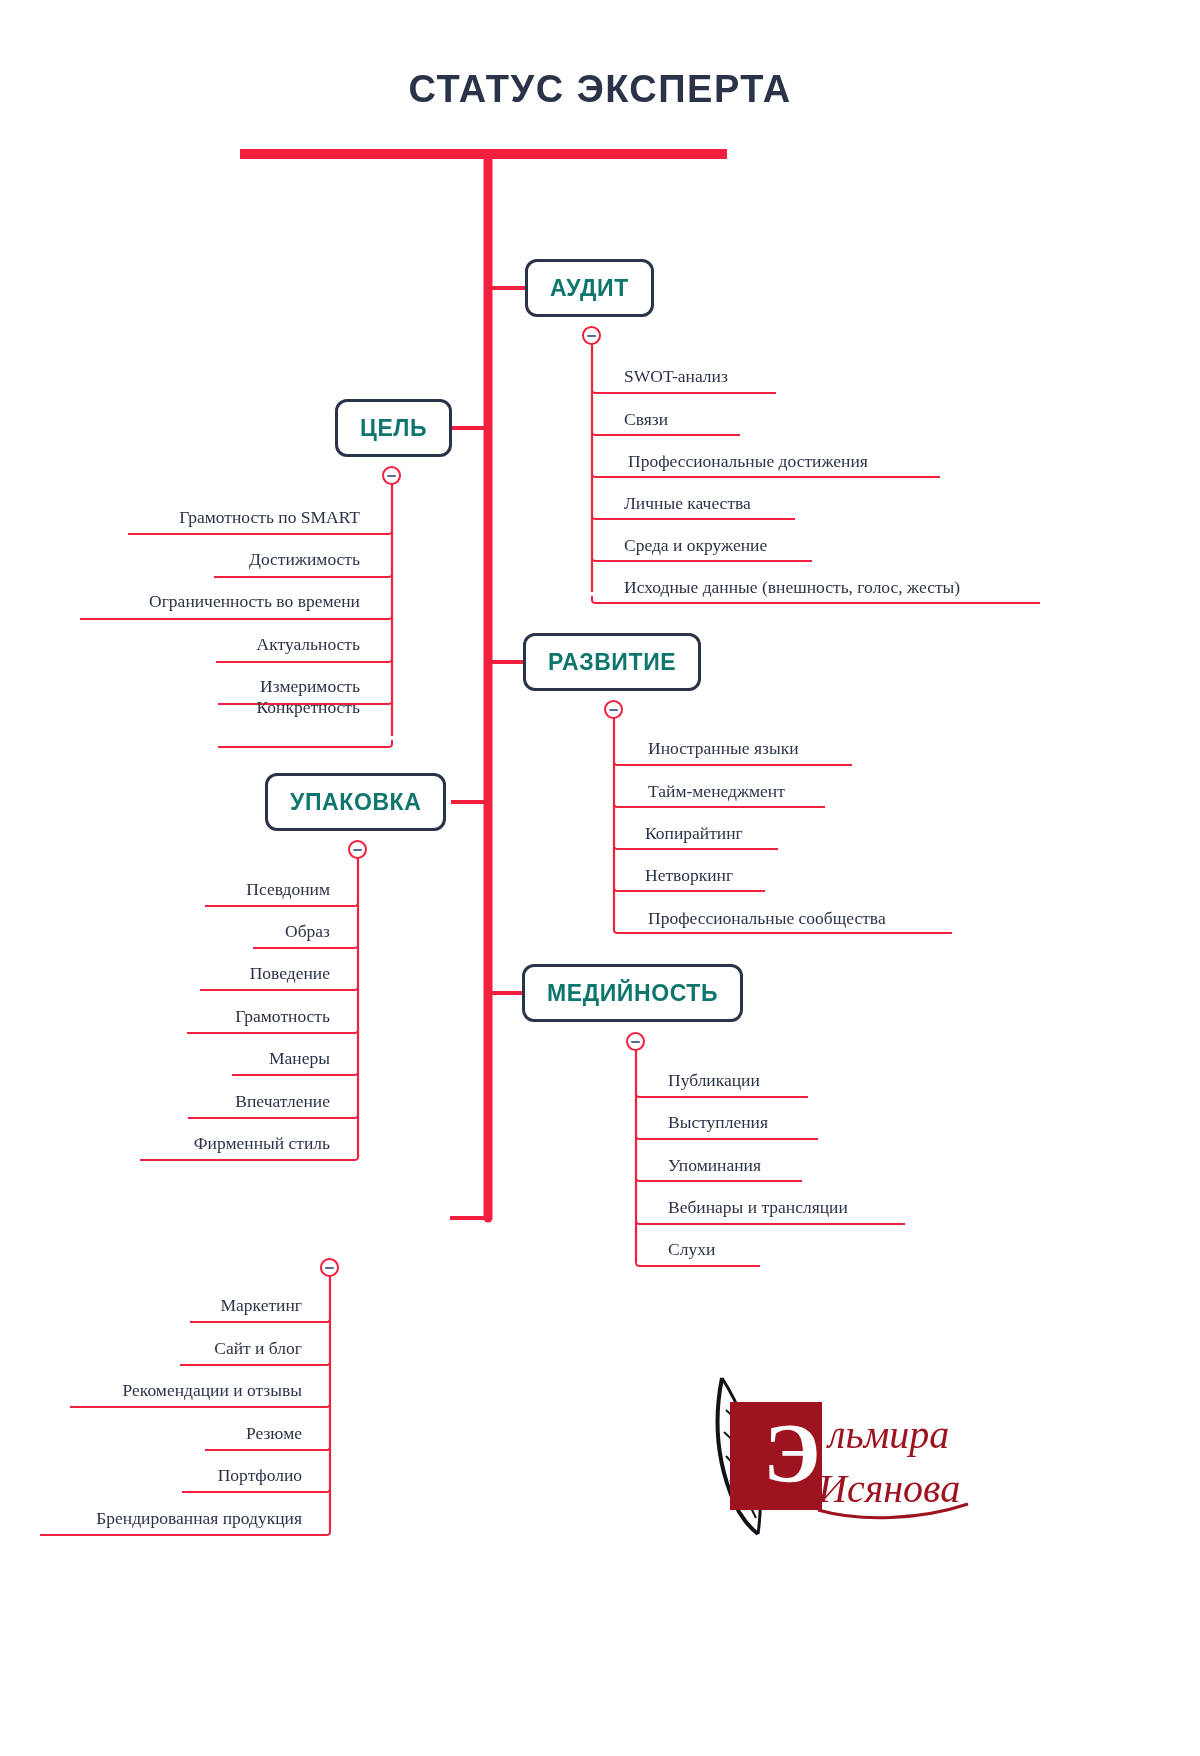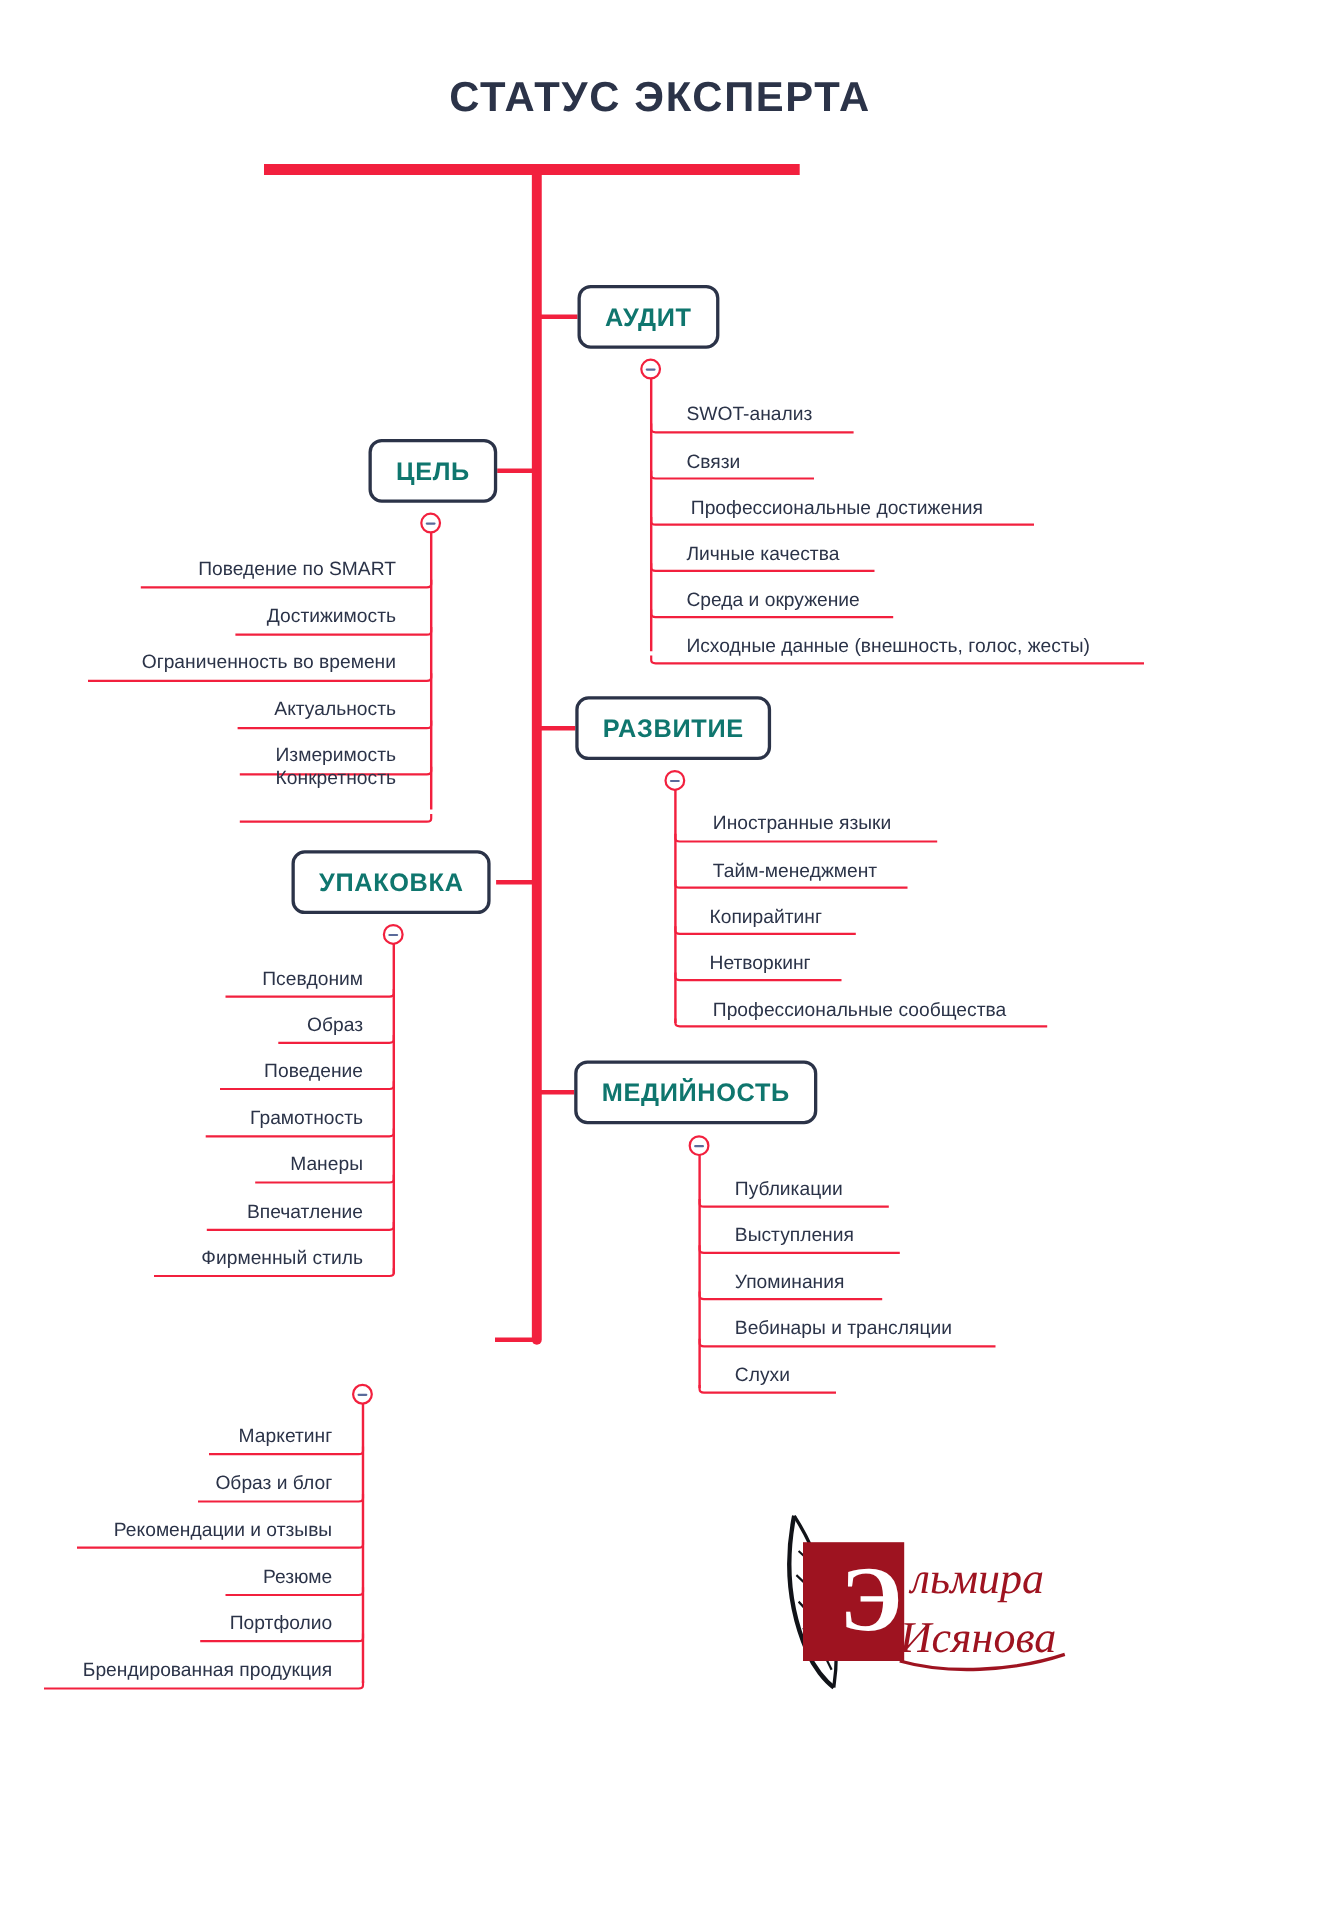--- a/index.html
+++ b/index.html
@@ -75,21 +75,21 @@
     border-radius: 1px;
   }
 
   
   .leaf {
     position: absolute;
     font-size: 17.5px;
     color: #2b3348;
     white-space: nowrap;
     z-index: 4;
-    font-family: Liberation Sans, sans-serif;
+    font-family: Liberation Serif, serif;
     line-height: 1;
   }
   .leaf.right { text-align: left; }
   .leaf.left  { text-align: right; }
 
   
   #logo {
     position: absolute;
     left: 700px;
     top: 1370px;
@@ -198,21 +198,21 @@
 
   <div class="toggle" style="left:320px; top:1258px;"></div>
 
   <div class="leaf right" style="left:624px; top:368px;">SWOT-анализ</div>
   <div class="leaf right" style="left:624px; top:411px;">Связи</div>
   <div class="leaf right" style="left:628px; top:453px;">Профессиональные достижения</div>
   <div class="leaf right" style="left:624px; top:495px;">Личные качества</div>
   <div class="leaf right" style="left:624px; top:537px;">Среда и окружение</div>
   <div class="leaf right" style="left:624px; top:579px;">Исходные данные (внешность, голос, жесты)</div>
 
-  <div class="leaf left" style="right:840px; top:509px;">Поведение по  SMART</div>
+  <div class="leaf left" style="right:840px; top:509px;">Грамотность по  SMART</div>
   <div class="leaf left" style="right:840px; top:551px;">Достижимость</div>
   <div class="leaf left" style="right:840px; top:593px;">Ограниченность во времени</div>
   <div class="leaf left" style="right:840px; top:636px;">Актуальность</div>
   <div class="leaf left" style="right:840px; top:678px;">Измеримость</div>
   <div class="leaf left" style="right:840px; top:699px;">Конкретность</div>
 
   <div class="leaf right" style="left:648px; top:740px;">Иностранные языки</div>
   <div class="leaf right" style="left:648px; top:783px;">Тайм-менеджмент</div>
   <div class="leaf right" style="left:645px; top:825px;">Копирайтинг</div>
   <div class="leaf right" style="left:645px; top:867px;">Нетворкинг</div>
@@ -226,21 +226,21 @@
   <div class="leaf left" style="right:870px; top:1093px;">Впечатление</div>
   <div class="leaf left" style="right:870px; top:1135px;">Фирменный стиль</div>
 
   <div class="leaf right" style="left:668px; top:1072px;">Публикации</div>
   <div class="leaf right" style="left:668px; top:1114px;">Выступления</div>
   <div class="leaf right" style="left:668px; top:1157px;">Упоминания</div>
   <div class="leaf right" style="left:668px; top:1199px;">Вебинары и трансляции</div>
   <div class="leaf right" style="left:668px; top:1241px;">Слухи</div>
 
   <div class="leaf left" style="right:898px; top:1297px;">Маркетинг</div>
-  <div class="leaf left" style="right:898px; top:1340px;">Образ и блог</div>
+  <div class="leaf left" style="right:898px; top:1340px;">Сайт и блог</div>
   <div class="leaf left" style="right:898px; top:1382px;">Рекомендации и отзывы</div>
   <div class="leaf left" style="right:898px; top:1425px;">Резюме</div>
   <div class="leaf left" style="right:898px; top:1467px;">Портфолио</div>
   <div class="leaf left" style="right:898px; top:1510px;">Брендированная продукция</div>
 
   <div id="logo">
     <svg viewBox="0 0 300 190" width="300" height="190">
 
       <path d="M22,8 C14,48 16,90 34,132 C40,146 50,158 58,164" stroke="#111318" stroke-width="4" fill="none"></path>
       <path d="M22,8 C40,36 52,70 58,104 C62,128 60,150 58,164" stroke="#111318" stroke-width="3" fill="none"></path>

